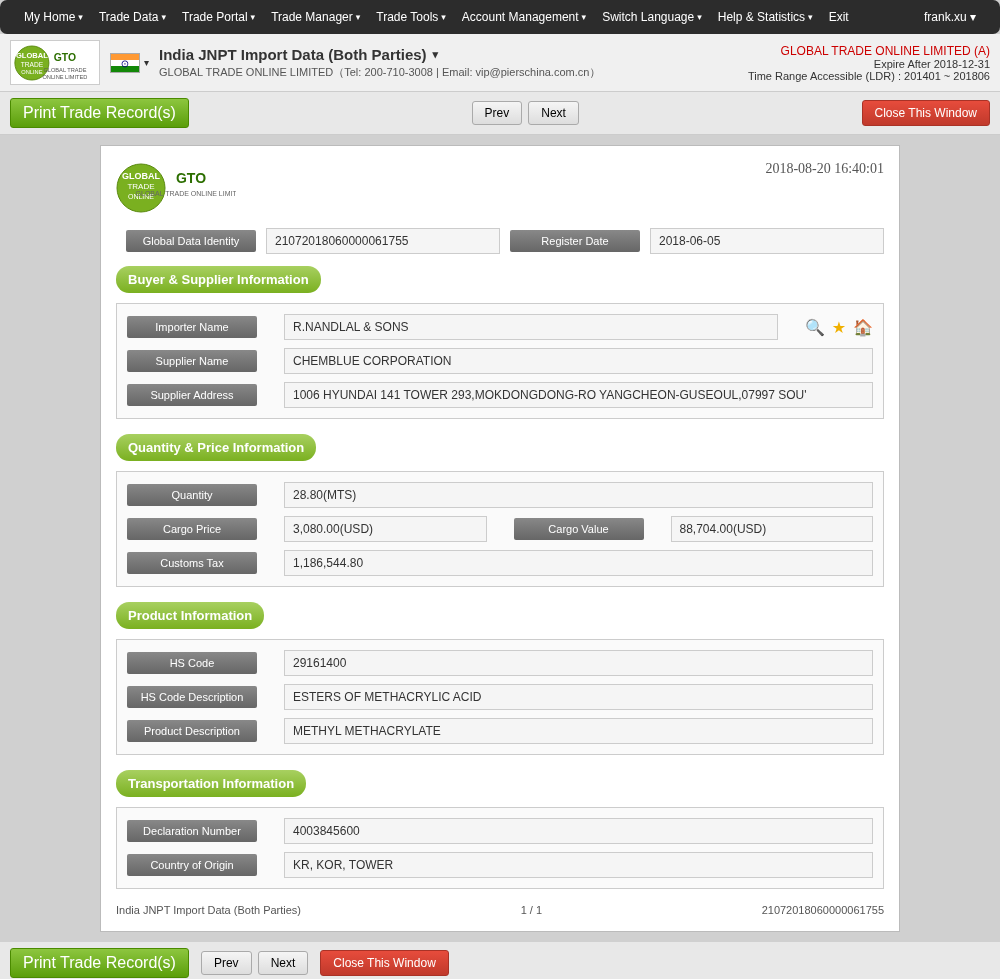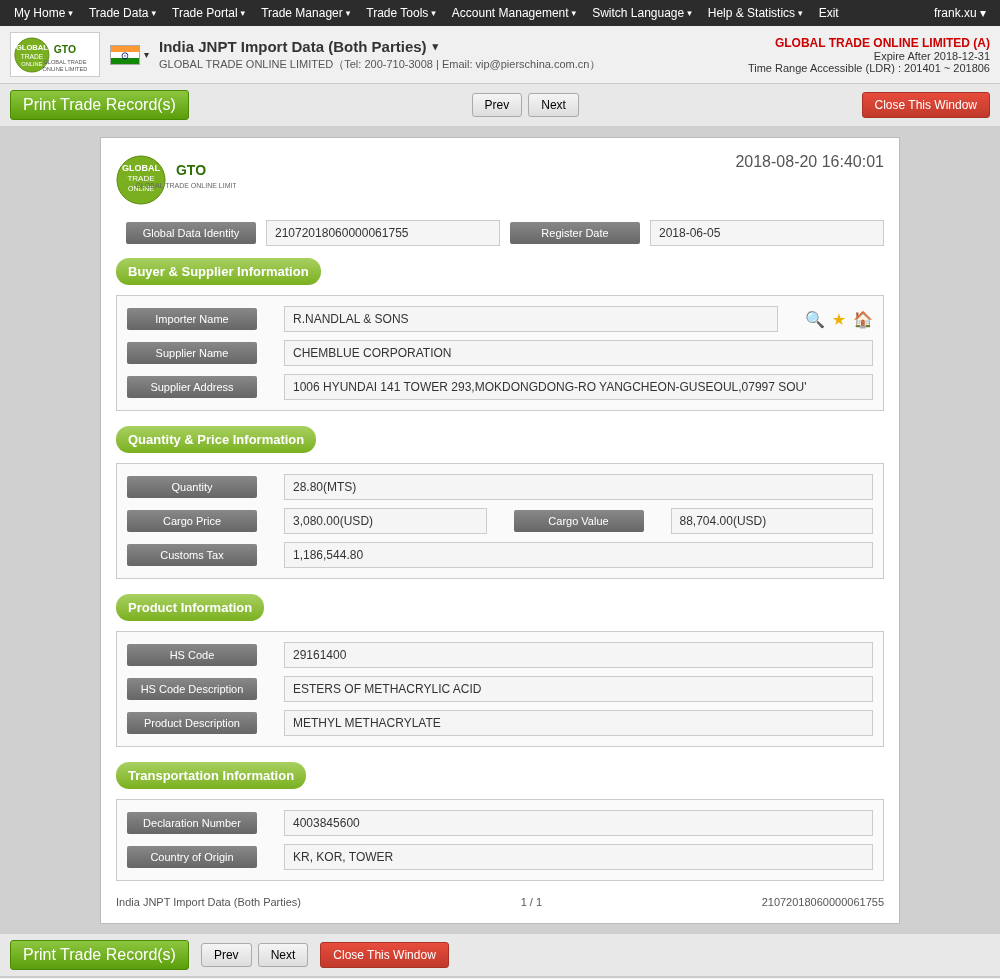--- a/index.html
+++ b/index.html
@@ -4,23 +4,24 @@
   <style>
     * { box-sizing: border-box; margin: 0; padding: 0; }
     body { font-family: Arial, sans-serif; font-size: 12px; background: #d0d0d0; color: #333; }
 
     
     .top-nav {
       background: #2c2c2c;
       color: #fff;
       display: flex;
       align-items: center;
-      height: 26px;
-      padding: 0 6px;
+      height: 34px;
+      padding: 0 16px;
       font-size: 12px;
+      border-radius: 7px;
     }
     .top-nav .nav-item {
       padding: 0 8px;
       cursor: pointer;
       height: 100%;
       display: flex;
       align-items: center;
       white-space: nowrap;
     }
     .top-nav .nav-item .arrow { font-size: 9px; margin-left: 3px; }
@@ -68,21 +69,21 @@
       transform: translate(-50%, -50%);
       font-size: 10px;
       color: #000080;
     }
     .flag-dropdown { font-size: 10px; cursor: pointer; }
     .header-title-area { flex: 1; }
     .header-title { font-size: 15px; font-weight: bold; color: #333; display: flex; align-items: center; }
     .header-title .dropdown-arrow { margin-left: 6px; font-size: 11px; cursor: pointer; }
     .header-subtitle { font-size: 11px; color: #555; margin-top: 2px; }
     .header-right { text-align: right; font-size: 11px; }
-    .header-right .company-name { color: #cc0000; font-weight: bold; font-size: 12px; }
+    .header-right .company-name { color: #cc0000; font-weight: normal; font-size: 12px; }
     .header-right .expire { color: #333; }
     .header-right .ldr { color: #333; }
 
     
     .toolbar {
       background: #e8e8e8;
       border-bottom: 1px solid #ccc;
       padding: 6px 10px;
       display: flex;
       align-items: center;
@@ -132,21 +133,21 @@
       padding: 15px;
     }
 
     
     .card-header {
       display: flex;
       justify-content: space-between;
       align-items: flex-start;
       margin-bottom: 12px;
     }
-    .card-timestamp { font-size: 16px; color: #555; text-align: right; }
+    .card-timestamp { font-size: 14px; color: #555; text-align: right; font-family: Liberation Serif, serif; }
 
     
     .identity-row {
       display: flex;
       align-items: center;
       margin-bottom: 12px;
       gap: 10px;
       padding-left: 10px;
     }
     .label-badge {

